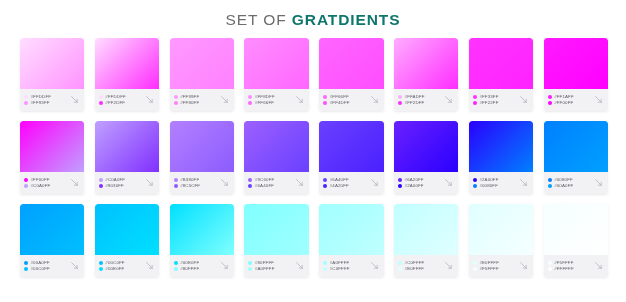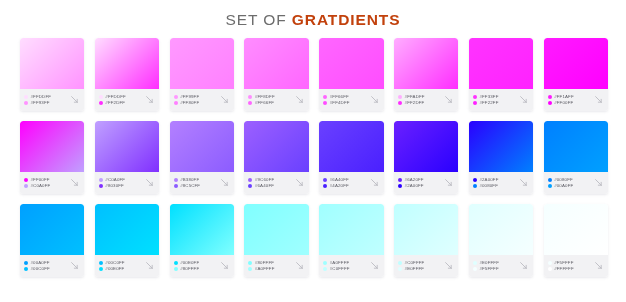--- a/index.html
+++ b/index.html
@@ -20,21 +20,21 @@
     letter-spacing: 0.9px;
     color: #3a3a3a;
     white-space: nowrap;
   }
   #page-title .t-light {
     font-weight: 300;
     color: #6d6d6d;
   }
   #page-title .t-bold {
     font-weight: 700;
-    color: #c2410c;
+    color: #0f766e;
   }
 
   #grid {
     position: absolute;
     left: 20px;
     top: 38px;
     width: 588px;
     display: grid;
     grid-template-columns: repeat(8, 1fr);
     grid-template-rows: repeat(3, auto);

